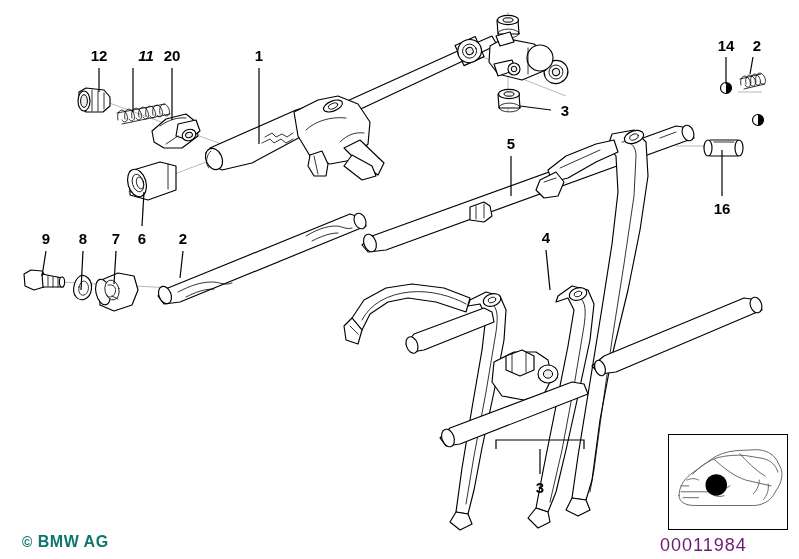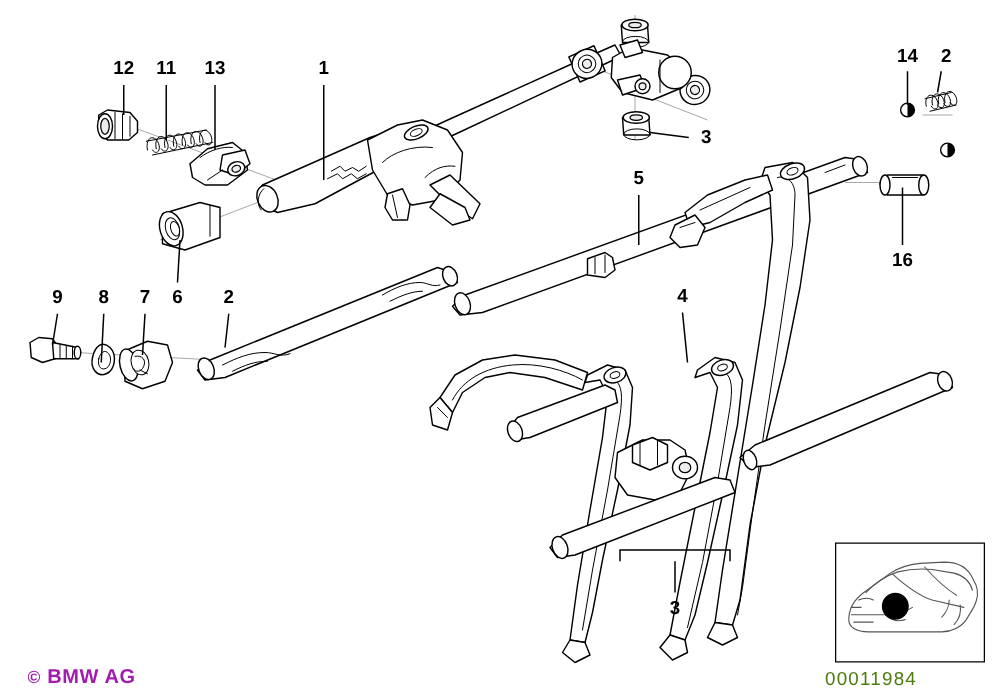--- a/index.html
+++ b/index.html
@@ -19,31 +19,31 @@
     white-space:nowrap;
     transform:translate(-50%,-50%);
     letter-spacing:0px;
   }
   #copyright{
     position:absolute;
     left:22px;top:533px;
     font-family:"Liberation Sans", sans-serif;
     font-weight:bold;
     font-size:16px;
-    color:#a21caf;
+    color:#0f766e;
     white-space:nowrap;
     letter-spacing:0.5px;
   }
   #copyright .cmark{font-size:14px;}
   #partnumber{
     position:absolute;
     left:660px;top:535px;
     font-family:"Liberation Sans", sans-serif;
-    font-size:15px;
-    color:#4d7c0f;
+    font-size:18px;
+    color:#701a75;
     letter-spacing:1px;
     white-space:nowrap;
   }
   #thumbbox{
     position:absolute;
     left:668px;top:434px;
     width:120px;height:96px;
     border:1px solid #000;
     box-sizing:border-box;
     background:#fff;
@@ -319,22 +319,22 @@
         <line x1="183" y1="251" x2="180" y2="278" class="leader"></line>
         <line x1="546" y1="250" x2="550" y2="290" class="leader"></line>
         <line x1="540" y1="474" x2="540" y2="449" class="leader"></line>
         <path d="M496,449 L496,440 L584,440 L584,449" class="leader"></path>
       </g>
 
   </svg>
 
   <div id="labels">
       <div class="label" style="left: 99px; top: 55px;">12</div>
-      <div class="label" style="left: 133px; top: 55px;">11</div>
-      <div class="label" style="left: 172px; top: 55px;">13</div>
+      <div class="label" style="left: 146px; top: 55px; font-style: italic;">11</div>
+      <div class="label" style="left: 172px; top: 55px;">20</div>
       <div class="label" style="left: 259px; top: 55px;">1</div>
       <div class="label" style="left: 565px; top: 110px;">3</div>
       <div class="label" style="left: 726px; top: 45px;">14</div>
       <div class="label" style="left: 757px; top: 45px;">2</div>
       <div class="label" style="left: 722px; top: 208px; text-align: center;">16</div>
       <div class="label" style="left: 511px; top: 143px;">5</div>
       <div class="label" style="left: 46px; top: 238px;">9</div>
       <div class="label" style="left: 83px; top: 238px;">8</div>
       <div class="label" style="left: 116px; top: 238px;">7</div>
       <div class="label" style="left: 142px; top: 238px;">6</div>

